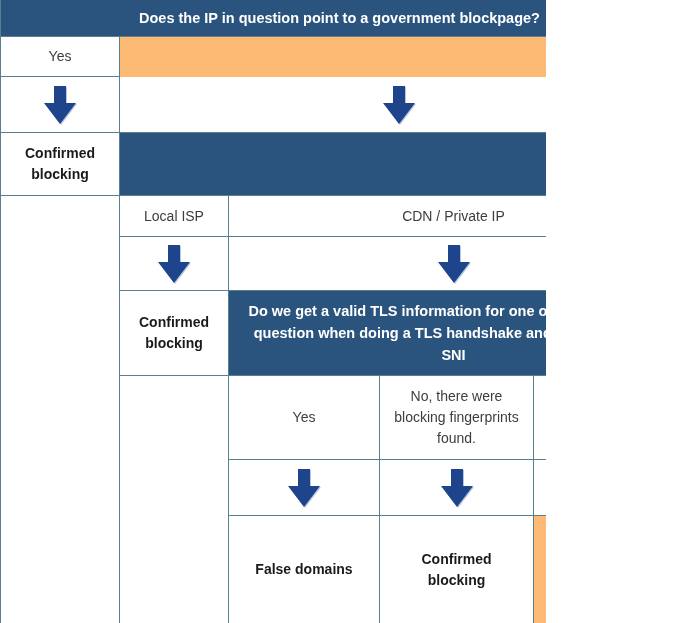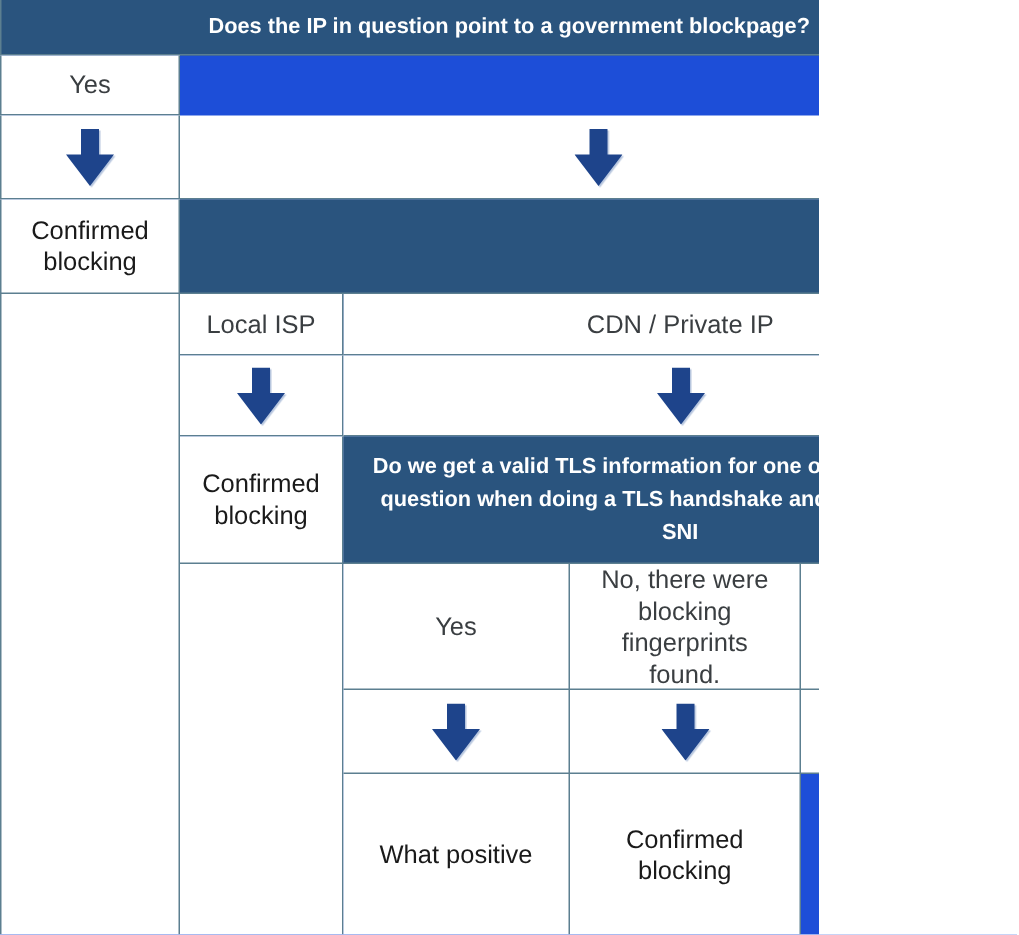--- a/index.html
+++ b/index.html
@@ -12,42 +12,42 @@
   html,body{margin:0;padding:0;background:#ffffff;}
   body{font-family:"Liberation Sans", sans-serif;}
   .table{
     position:relative;
     width:546px;height:623px;
     display:grid;
     grid-template-columns:120px 109px 151px 154px 145px;
     grid-template-rows:37px 40px 56px 63px 41px 54px 85px 84px 56px 107px;
     box-sizing:border-box;
     overflow:hidden;
-    background:#1d4ed8;
+    background:#fdba74;
   }
   .cell{
     box-sizing:border-box;
     border-right:1px solid var(--line);
     border-bottom:1px solid var(--line);
     display:flex;align-items:center;justify-content:center;
     text-align:center;
-    font-size:17px;line-height:21px;color:var(--text);
+    font-size:14px;line-height:21px;color:var(--text);
     background:#fff;
     padding:2px 6px;
   }
   .edge-l{border-left:1px solid var(--line);}
   .no-b{border-bottom:none;}
   .hdr{
     background:var(--header-bg);
     color:#ffffff;
     font-weight:bold;
     font-size:14.5px;line-height:22px;
     border-bottom:1px solid var(--line);
   }
-  .bold{font-weight:normal;color:var(--text-bold);}
+  .bold{font-weight:bold;color:var(--text-bold);}
   .narrow{max-width:100px;display:inline-block;}
   .narrow-d{max-width:130px;display:inline-block;}
   .narrow-e{max-width:112px;display:inline-block;}
   .pad-wide{padding:2px 16px;}
   .rel{position:relative;}
   .arrow-svg{display:block;filter:drop-shadow(1.5px 1.5px 0px #b7c6de);}
   .dd-btn{
     position:absolute;top:2px;right:2px;
     width:17px;height:16px;
     background:#f8f9fa;
@@ -145,19 +145,19 @@
       <path d="M10 0 h12 v17 h10 L16 38 L0 17 h10 Z" fill="#1e448b"></path>
     </svg>
   </div>
   <div class="cell" style="grid-column:5;grid-row:9;">
     <svg class="arrow-svg" width="32" height="38" viewBox="0 0 32 38">
       <path d="M10 0 h12 v17 h10 L16 38 L0 17 h10 Z" fill="#1e448b"></path>
     </svg>
   </div>
 
   <div class="cell no-b" style="grid-column:3;grid-row:10;">
-    <span class="bold">What positive</span>
+    <span class="bold">False domains</span>
   </div>
   <div class="cell no-b" style="grid-column:4;grid-row:10;">
     <span class="bold narrow">Confirmed blocking</span>
   </div>
 
 </div>
 
 </body></html>

